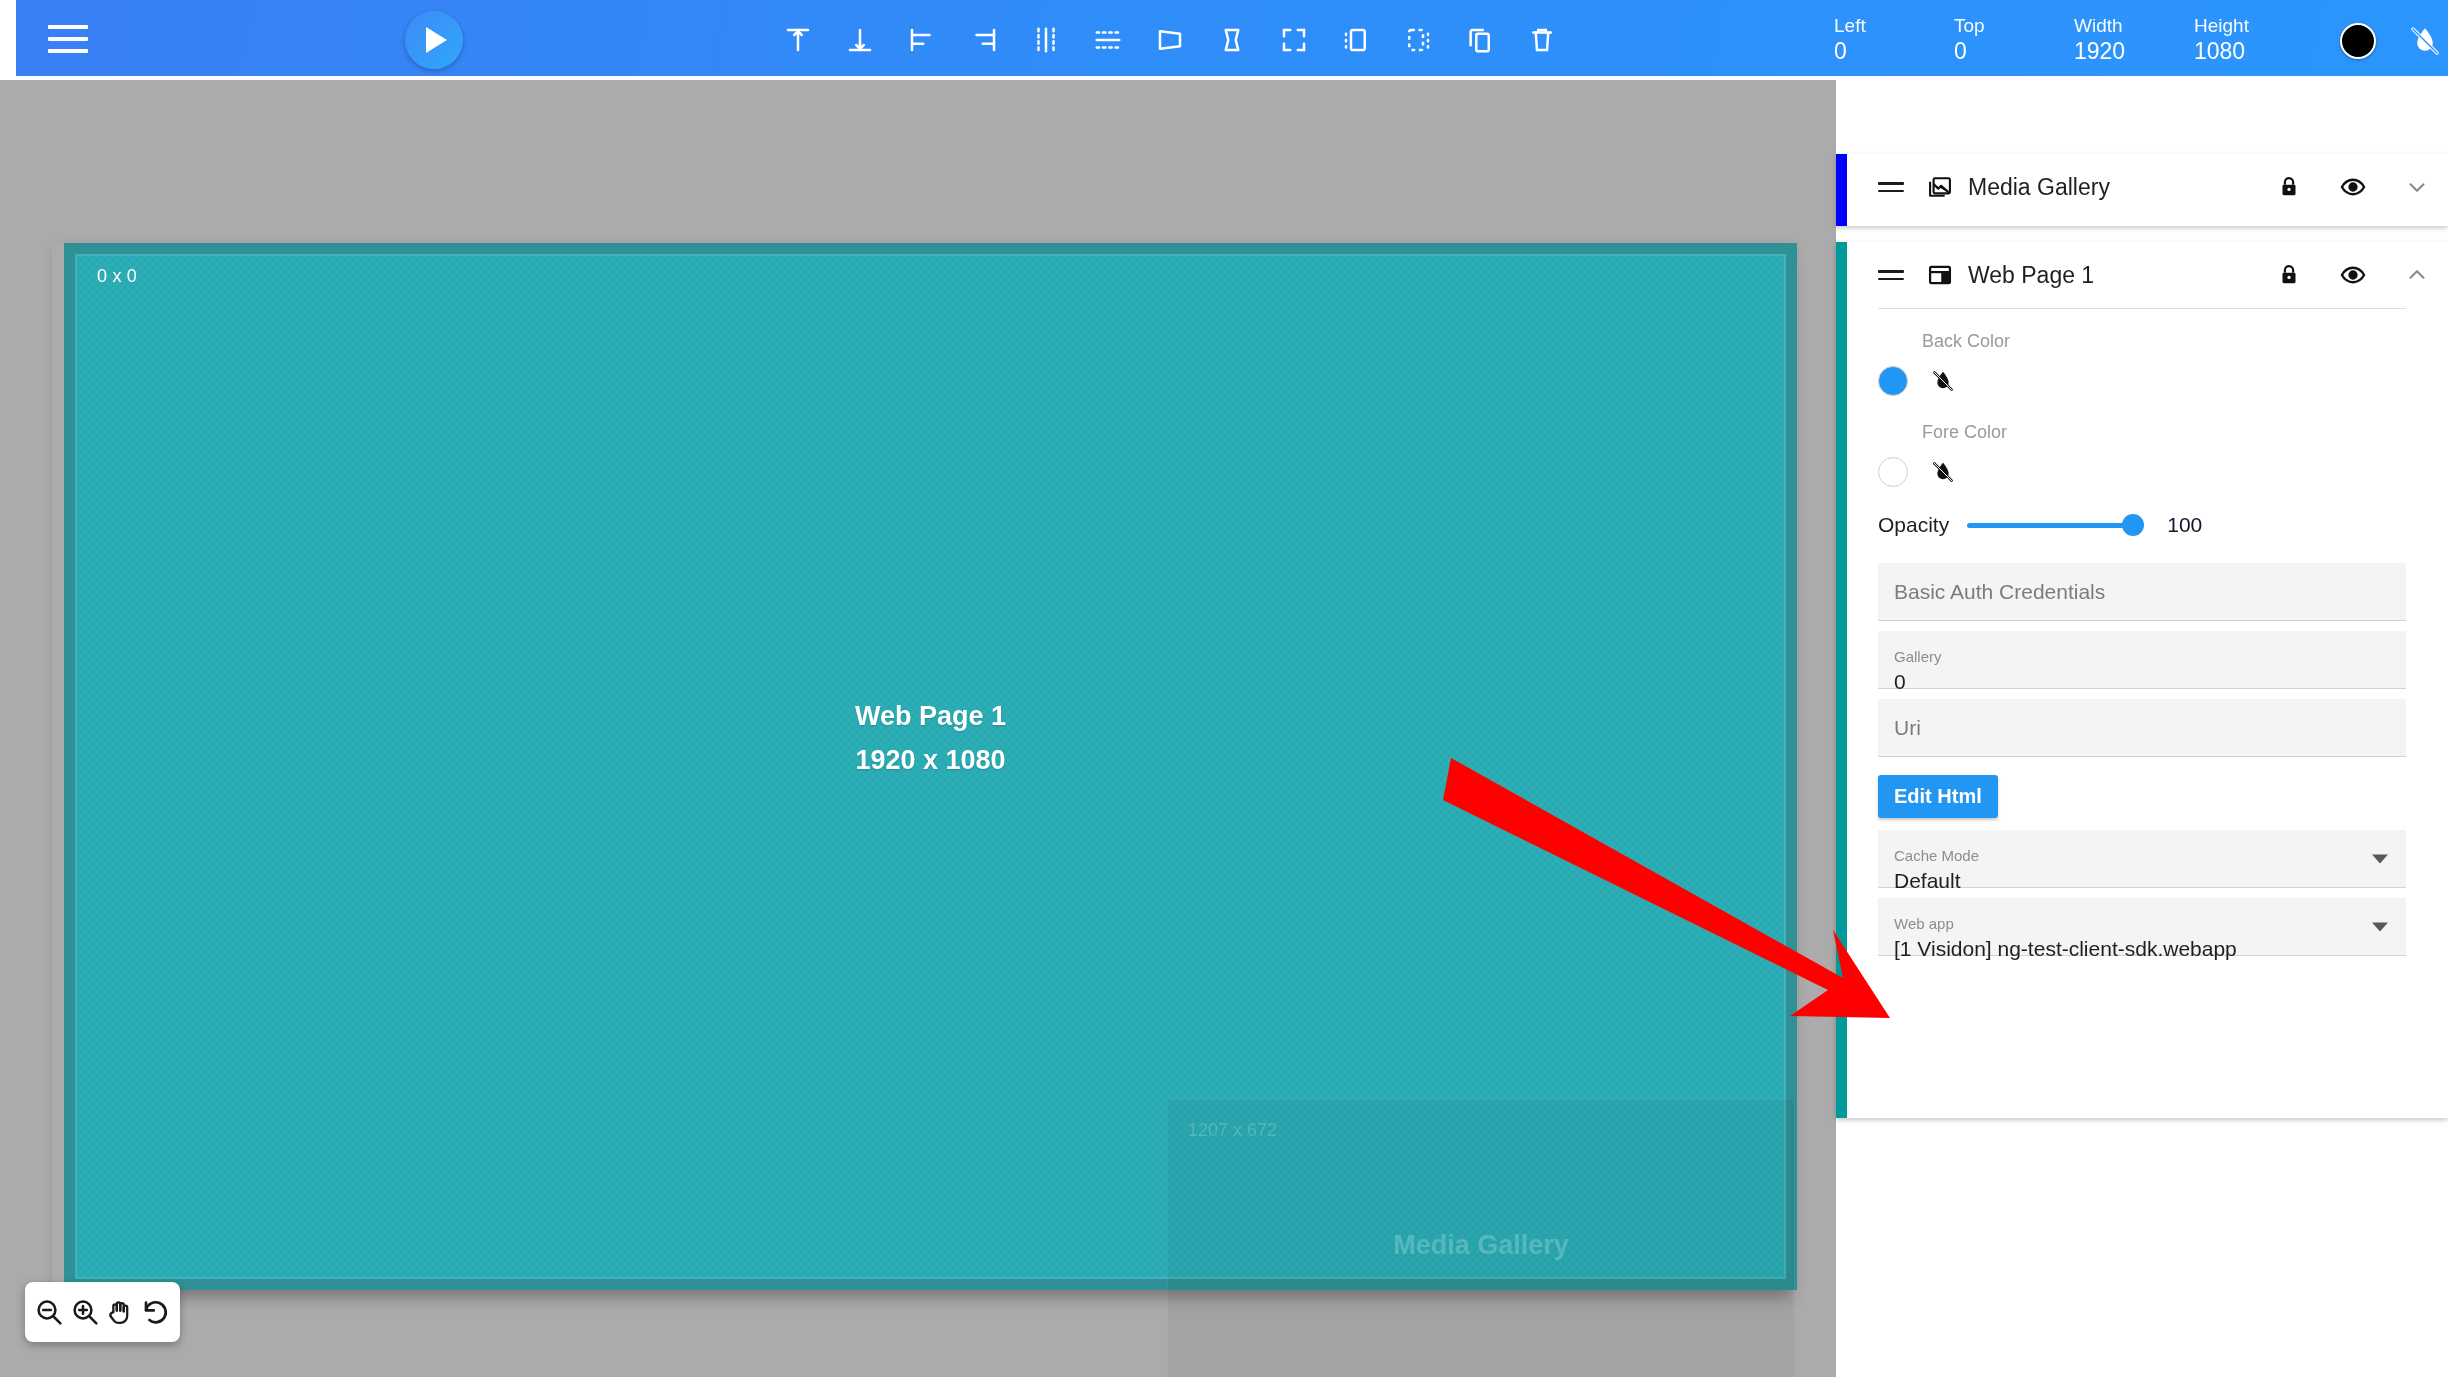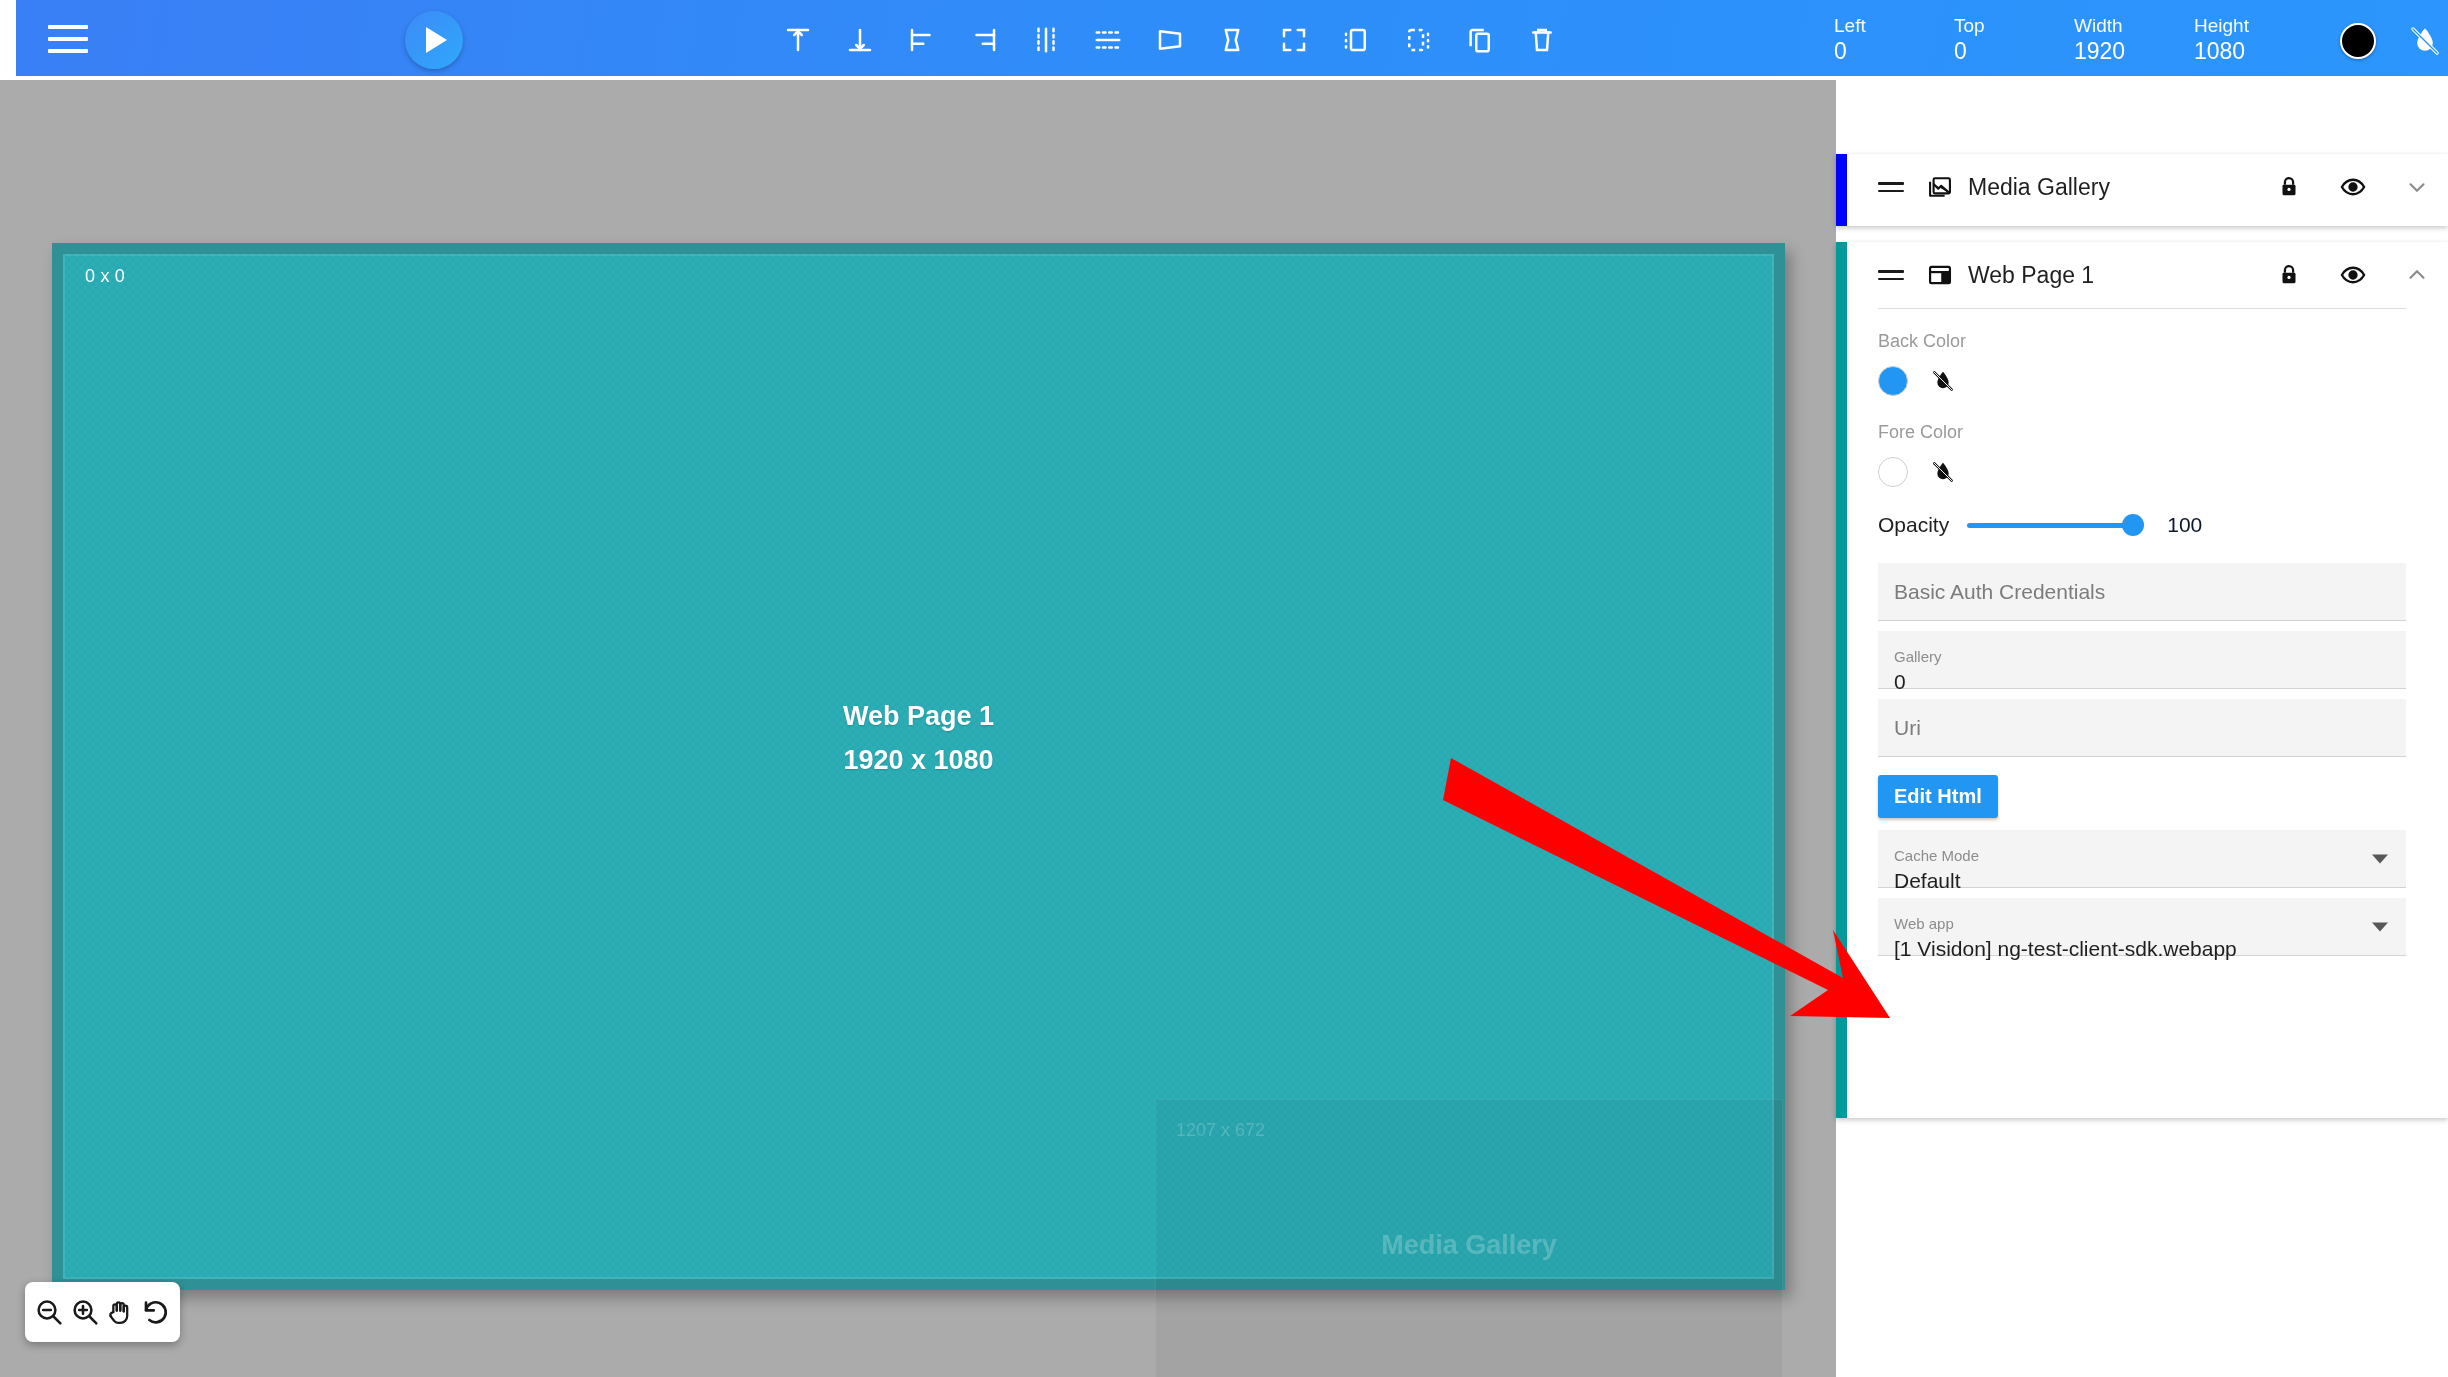--- a/index.html
+++ b/index.html
@@ -68,21 +68,21 @@
   
   .canvas-area {
     position: absolute; left: 0; top: 80px; width: 1836px; height: 1297px;
     background: #ababab; overflow: hidden;
   }
   .stage-shadow {
     position: absolute; left: 52px; top: 163px; width: 1733px; height: 1047px;
     box-shadow: 6px 8px 14px rgba(0,0,0,.28);
   }
   .stage {
-    position: absolute; left: 52px; top: 163px; width: 1733px; height: 1047px;
+    position: absolute; left: 64px; top: 163px; width: 1733px; height: 1047px;
     background: #2f9196;
     border: 0;
   }
   .stage-inner {
     position: absolute; left: 11px; top: 11px; right: 11px; bottom: 11px;
     background: #27aab2;
     background-image:
       linear-gradient(45deg, rgba(255,255,255,.035) 25%, transparent 25%, transparent 75%, rgba(255,255,255,.035) 75%),
       linear-gradient(45deg, rgba(255,255,255,.035) 25%, transparent 25%, transparent 75%, rgba(255,255,255,.035) 75%);
     background-size: 8px 8px;
@@ -158,21 +158,21 @@
   .head-icon { margin-left: 22px; width: 28px; height: 28px; display:flex; align-items:center; }
   .head-title { margin-left: 14px; font-size: 23px; color: #1f1f1f; }
   .head-actions { margin-left: auto; display:flex; align-items:center; gap: 34px; }
   .head-actions .ha { width: 30px; height: 30px; display:flex; align-items:center; justify-content:center; cursor:pointer; }
 
   .card-divider {
     margin: 0 42px 0 42px; height: 1px; background: #dddddd;
   }
 
   .card-body { padding: 22px 42px 26px 42px; }
-  .field-label { font-size: 18px; color: #9a9a9a; margin-bottom: 14px; }
+  .field-label { font-size: 18px; color: #9a9a9a; margin-bottom: 14px; margin-left: 44px; }
   .color-row { display: flex; align-items: center; gap: 22px; margin-bottom: 26px; }
   .color-circle { width: 30px; height: 30px; border-radius: 50%; border: 1.5px solid #cfcfcf; cursor:pointer; }
   .nocolor-ic { width: 26px; height: 26px; cursor:pointer; }
 
   .opacity-row { display:flex; align-items:center; gap: 18px; margin: 6px 0 26px 0; }
   .opacity-lbl { font-size: 21px; color:#1f1f1f; }
   .slider-track {
     position: relative; width: 168px; height: 5px; background:#2196f3; border-radius: 3px; cursor:pointer;
   }
   .slider-thumb {

